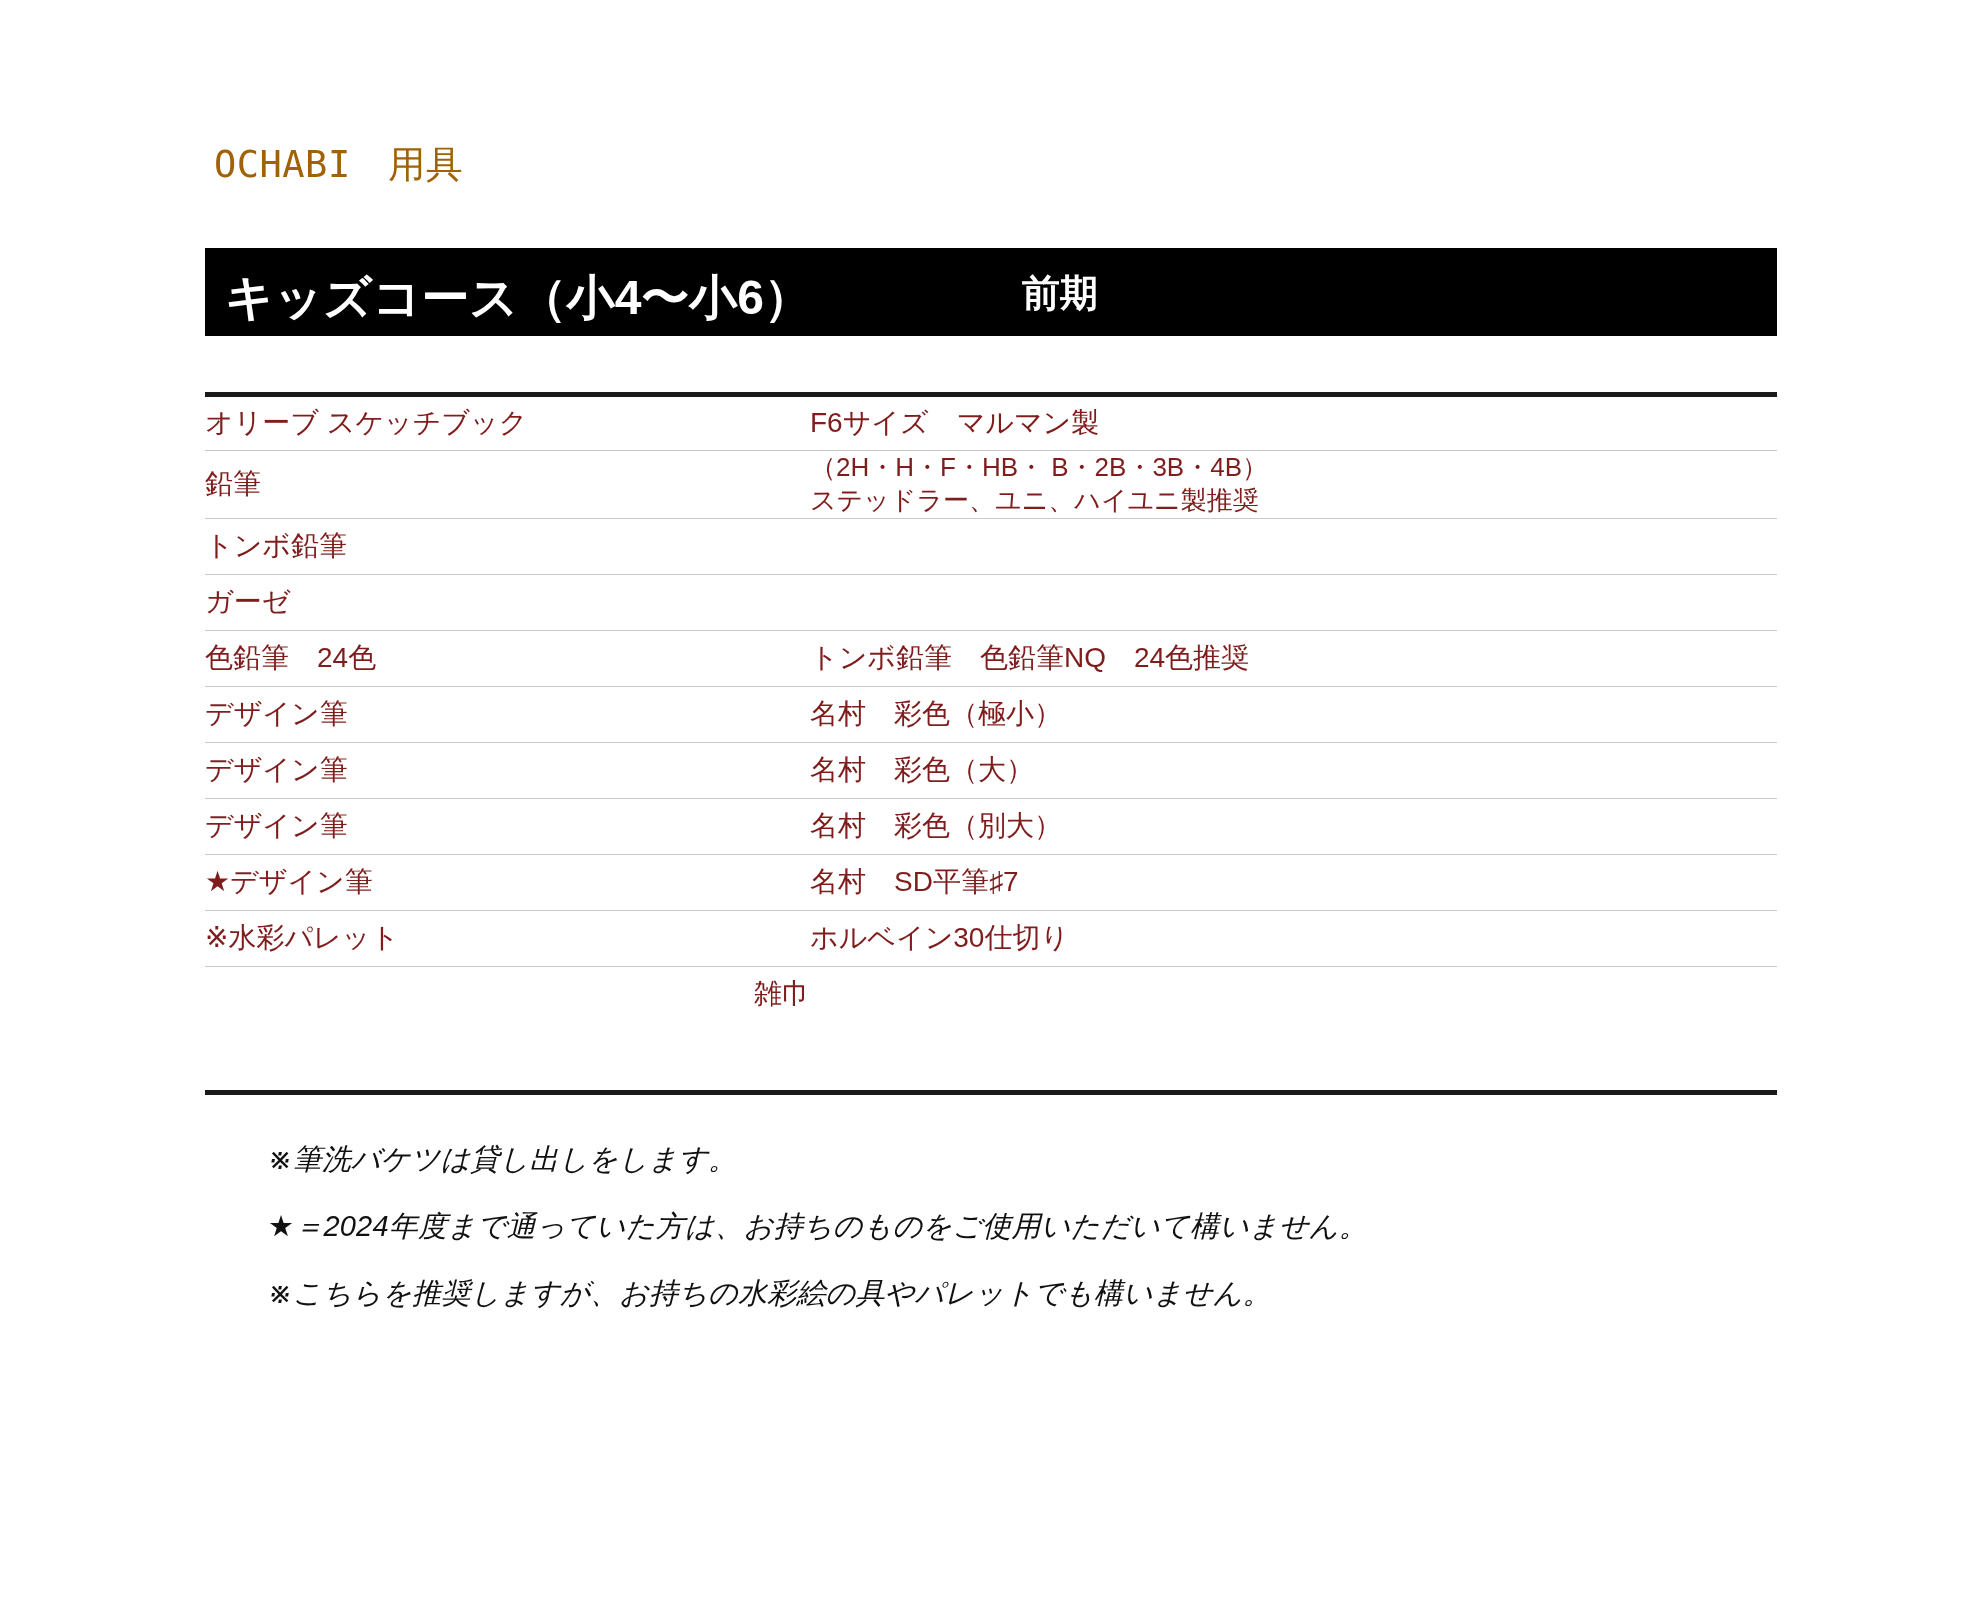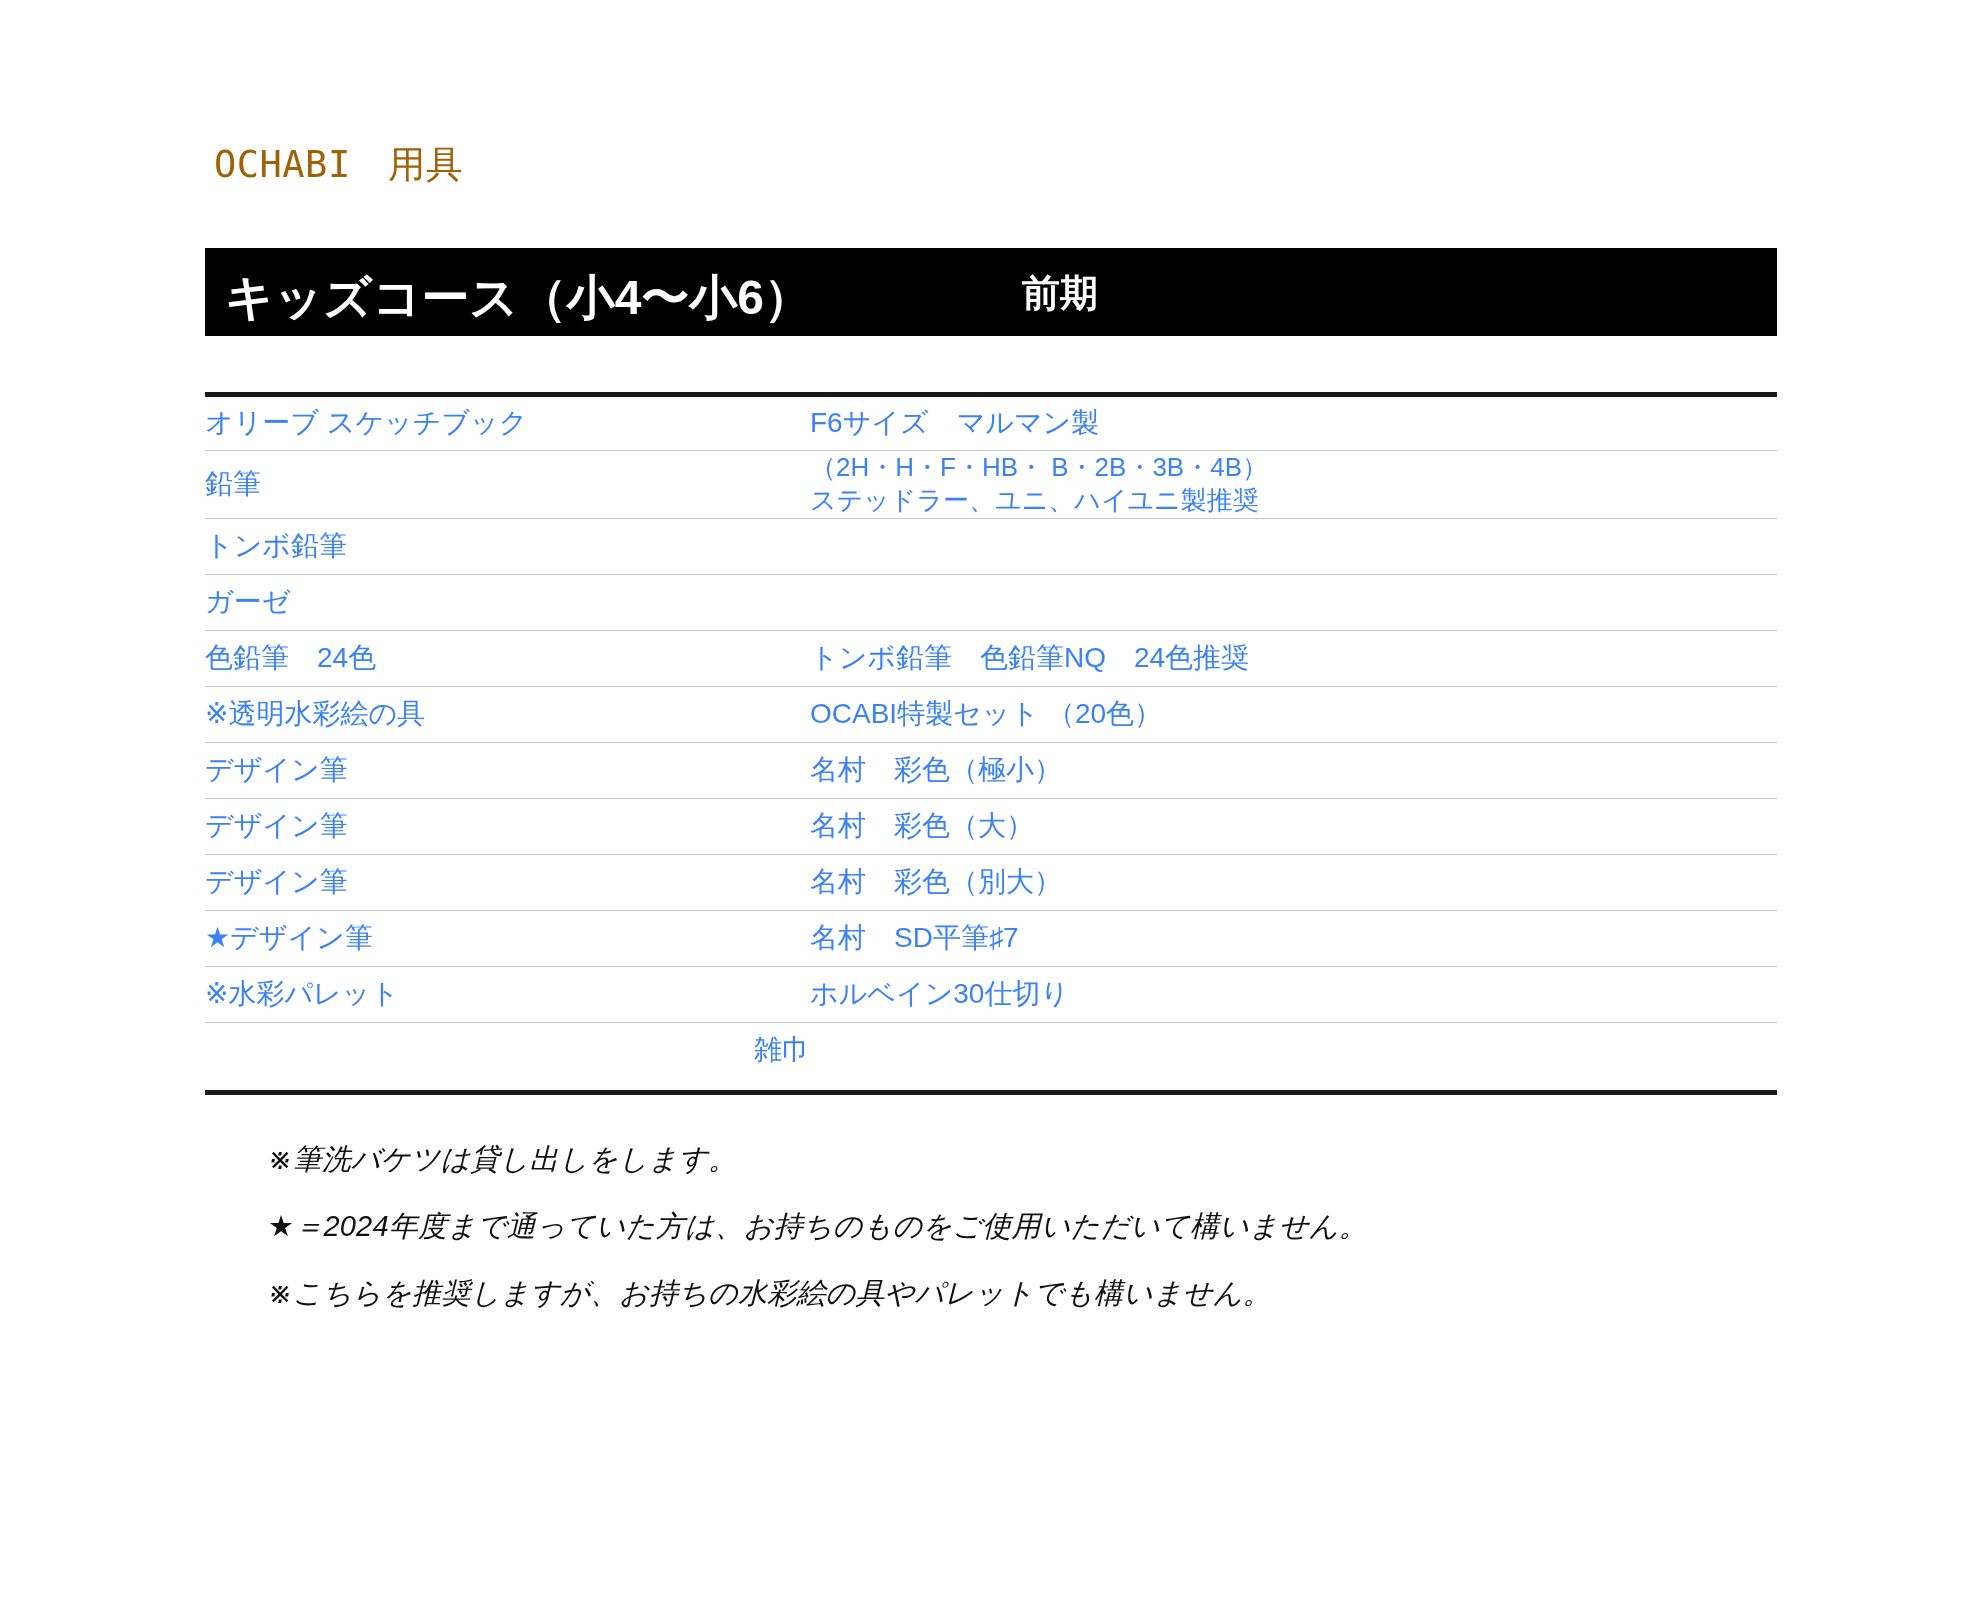--- a/index.html
+++ b/index.html
@@ -92,21 +92,21 @@
   table.items {
     border-collapse: collapse;
     width: 1572px;
     table-layout: fixed;
   }
   table.items td {
     border-bottom: 1px solid #c9c9c9;
     padding: 0;
     vertical-align: middle;
     font-size: 28px;
-    color: #3b82f6;
+    color: #7f1d1d;
     height: 55px;
   }
   table.items tr:last-child td {
     border-bottom: none;
     text-align: right;
   }
   td.col-name {
     width: 605px;
     padding-left: 64px;
   }
@@ -201,28 +201,20 @@
 
         <tr>
           <td class="col-name">
             <span>色鉛筆　24色</span>
           </td>
           <td class="col-detail">
             <span class="detail-inner">トンボ鉛筆　色鉛筆NQ　24色推奨</span>
           </td>
         </tr>
 
-        <tr>
-          <td class="col-name">
-            <span>※透明水彩絵の具</span>
-          </td>
-          <td class="col-detail">
-            <span class="detail-inner">OCABI特製セット （20色）</span>
-          </td>
-        </tr>
 
         <tr>
           <td class="col-name">
             <span>デザイン筆</span>
           </td>
           <td class="col-detail">
             <span class="detail-inner">名村　彩色（極小）</span>
           </td>
         </tr>
 

